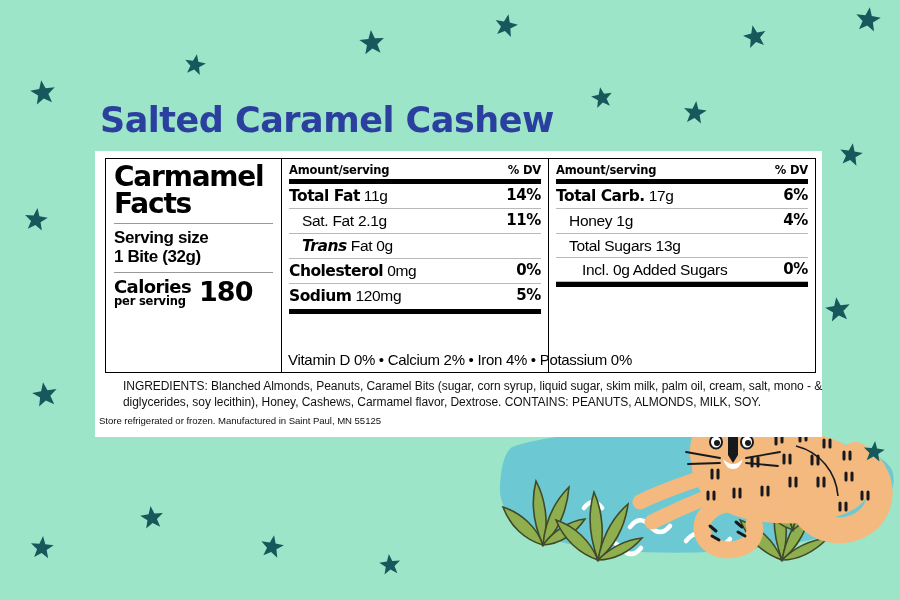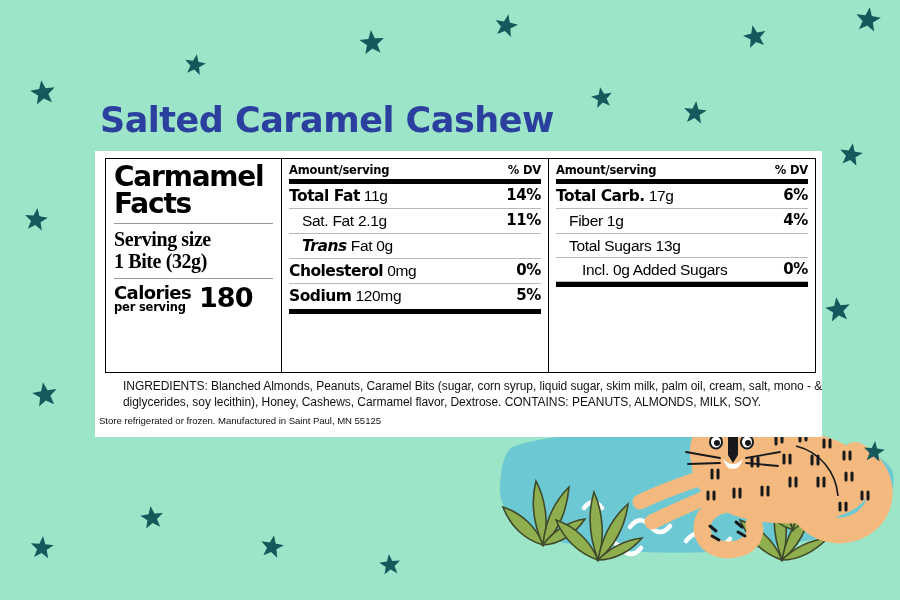--- a/index.html
+++ b/index.html
@@ -74,23 +74,23 @@
     line-height: 0.95;
     letter-spacing: -1.2px;
     color: #000;
     margin-top: 1px;
   }
   .left-rule {
     border-top: 1px solid #999;
     margin: 6px 0 5px 0;
   }
   .serving-label {
-    font-family: Liberation Serif, serif;
-    font-weight: bold;
-    font-size: 20px;
+    font-family: Liberation Sans, sans-serif;
+    font-weight: bold;
+    font-size: 17px;
     line-height: 1.08;
     letter-spacing: -0.4px;
   }
   .cal-row {
     display: flex;
     align-items: flex-start;
     justify-content: flex-start;
     gap: 8px;
   }
   .cal-left {
@@ -374,35 +374,36 @@
         <span>% DV</span>
       </div>
       <div class="bar-thick"></div>
       <div id="rows-right">
           <div class="nrow">
             <span class="nm"><span class="b">Total Carb.</span> 17g</span>
             <span class="dv">6%</span>
           </div>
           <div class="bar-thin"></div>
           <div class="nrow ind1">
-            <span class="nm">Fiber 1g</span>
+            <span class="nm">Honey 1g</span>
             <span class="dv">4%</span>
           </div>
           <div class="bar-thin"></div>
           <div class="nrow ind1">
             <span class="nm">Total Sugars 13g</span>
             <span class="dv"></span>
           </div>
           <div class="bar-thin"></div>
           <div class="nrow ind2">
             <span class="nm">Incl. 0g Added Sugars</span>
             <span class="dv">0%</span>
           </div>
           <div class="bar-thin"></div>
         </div>
       <div class="bar-thick"></div>
     </div>
   </div>
 
+  <div id="vitamins">Vitamin D 0% • Calcium 2% • Iron 4% • Potassium 0%</div>
 
   <div id="ingredients">INGREDIENTS: Blanched Almonds, Peanuts, Caramel Bits (sugar, corn syrup, liquid sugar, skim milk, palm oil, cream, salt, mono - &amp; diglycerides, soy lecithin), Honey, Cashews, Carmamel flavor, Dextrose. CONTAINS: PEANUTS, ALMONDS, MILK, SOY.</div>
   <div id="storage">Store refrigerated or frozen. Manufactured in Saint Paul, MN 55125</div>
 </div>
 
 </body></html>

